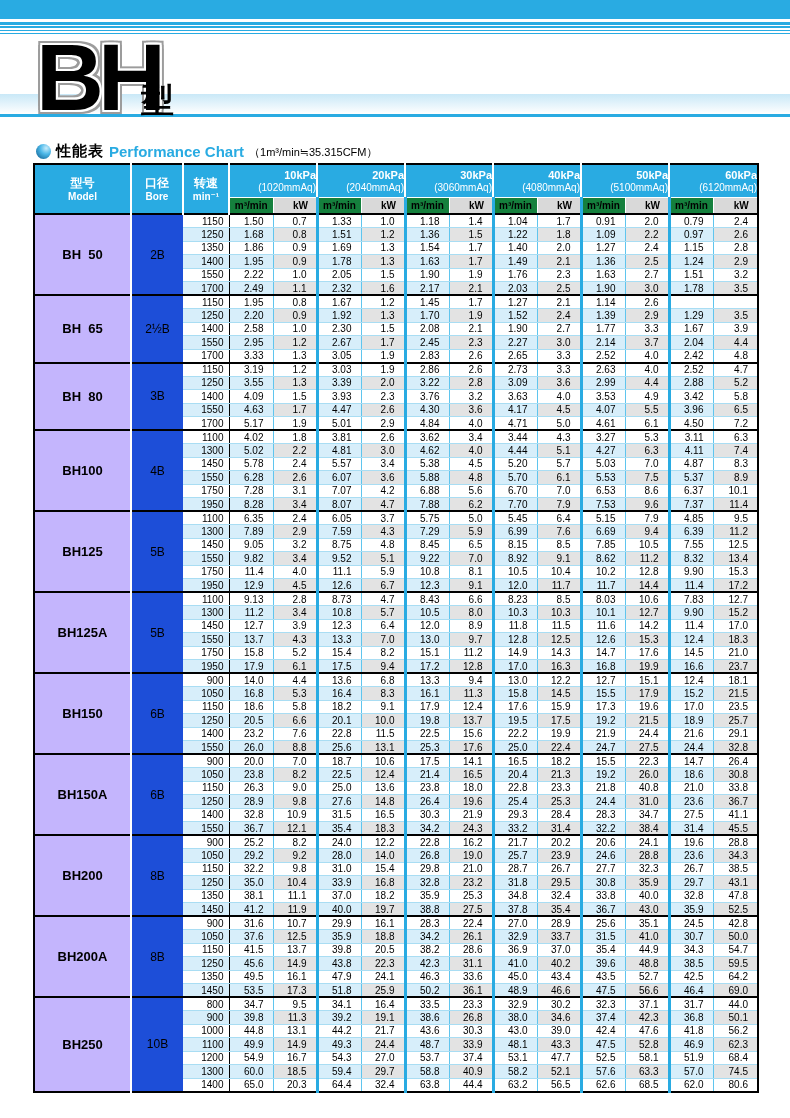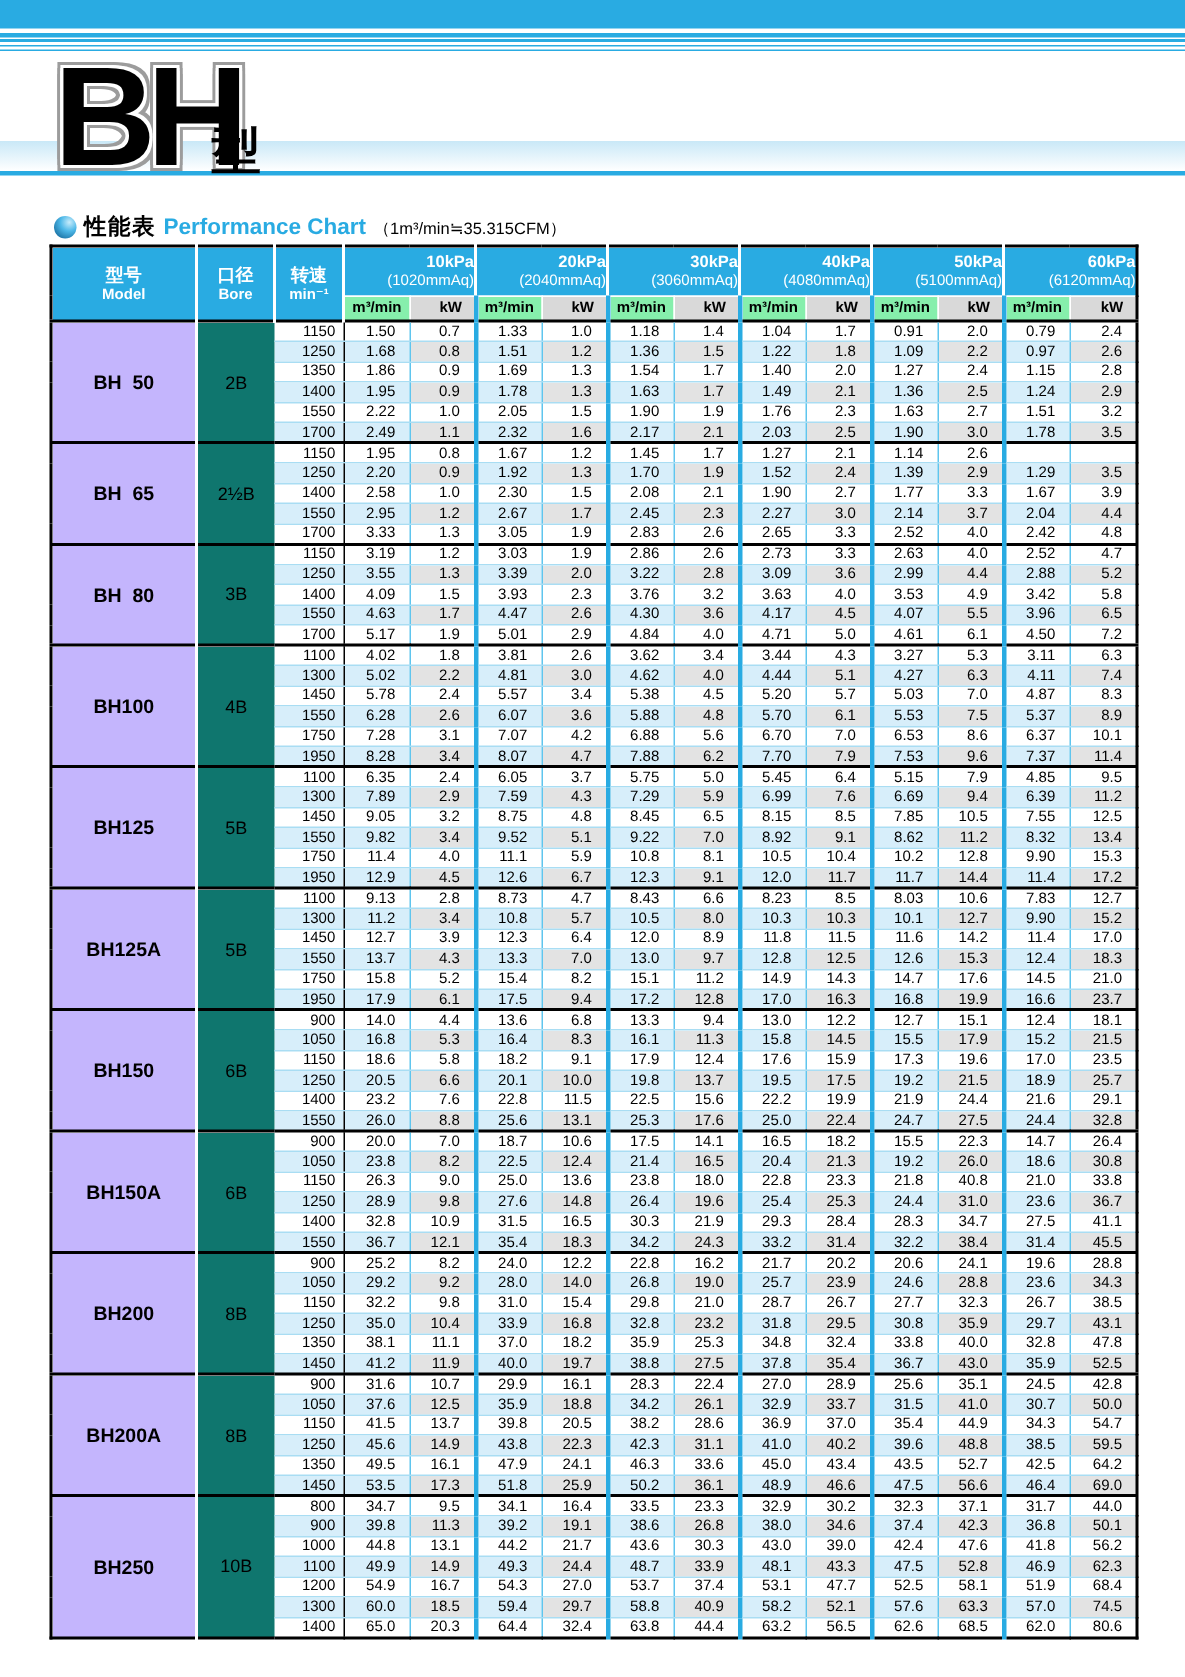--- a/index.html
+++ b/index.html
@@ -50,30 +50,30 @@
   .main-row { height:33px; }
   .sub-row  { height:17px; }
   th.blue { background:#29abe2; color:#fff; text-align:center; vertical-align:middle; }
   th.hmodel, th.hbore, th.hspeed { border-right:2px solid #fff; }
   th.hkpa { border-right:2px solid #fff; border-bottom:1px solid #fff;text-align:right; }
   th.hkpa.last { border-right:none; }
   .cn   { display:block; font-size:12px; font-weight:bold; line-height:15px; }
   .en   { display:block; font-size:10px; font-weight:bold; line-height:12px; }
   .kpa  { display:block; font-size:11px; font-weight:bold; line-height:14px; }
   .mmaq { display:block; font-size:10px; font-weight:normal; line-height:12px; }
-  th.sflow { background:#86efac; color:#000; font-size:10px; font-weight:bold;
+  th.sflow { background:#15803d; color:#000; font-size:10px; font-weight:bold;
              border-right:1px solid #fff; border-bottom:2px solid #000; }
   th.spow  { background:#d9d9d9; color:#000; font-size:10px; font-weight:bold;
              border-right:3px solid #29abe2; border-bottom:2px solid #000;padding-left:12px; }
   th.spow.last { border-right:none; }
   tbody { border-top:2px solid #000; }
   tbody tr { height:13.5px; }
   td { font-size:10px; color:#000; vertical-align:middle; }
   td.model { background:#c4b5fd; font-weight:bold; font-size:13px; text-align:center; white-space:pre; border-right:2px solid #fff; }
-  td.bore  { background:#0f766e; text-align:center; font-size:12px; }
+  td.bore  { background:#1d4ed8; text-align:center; font-size:12px; }
   td.speed { text-align:right; padding-right:5px; border-right:1.5px solid #000; border-bottom:1px solid #a9ddf3; }
   td.v { text-align:right; padding-right:9px; border-right:1px solid #5fc5ee; border-bottom:1px solid #a9ddf3; }
   td.w { text-align:right; padding-right:9px; border-right:3px solid #29abe2; border-bottom:1px solid #a9ddf3; }
   td.w.last { border-right:none; }
   tr.tint td.speed, tr.tint td.v { background:#d7eefa; }
   tr.tint td.w { background:#e3e3e3; }
 </style>
 </head>
 <body>
 

